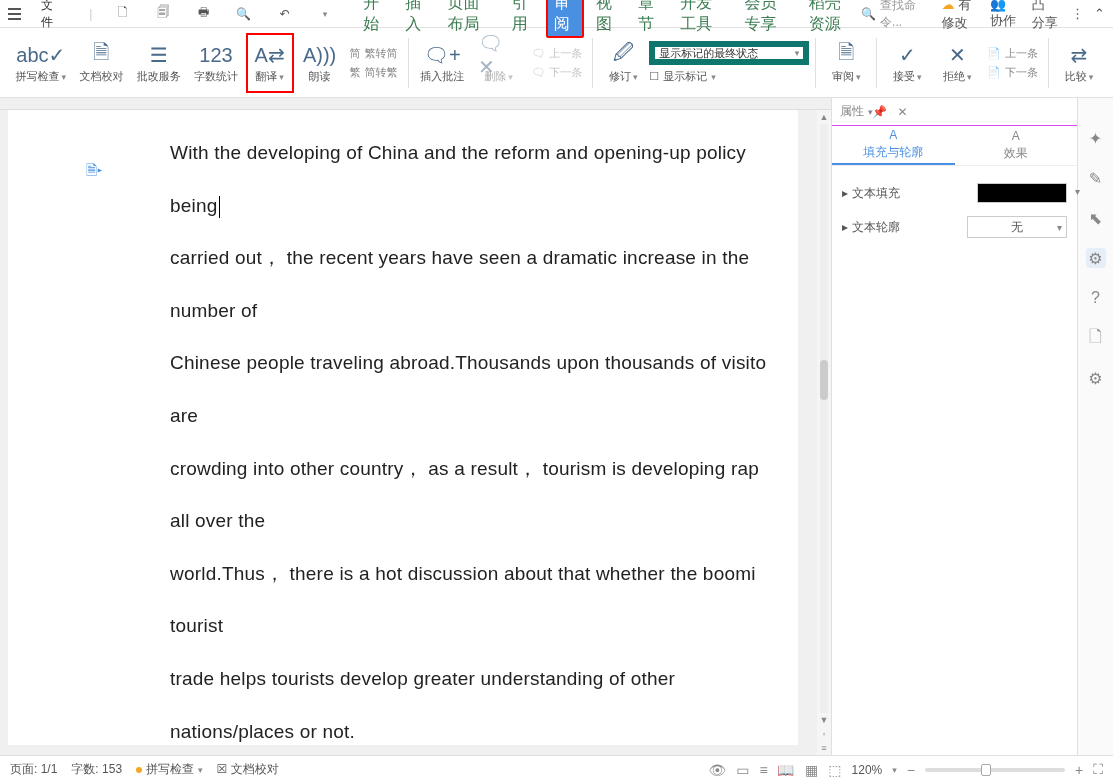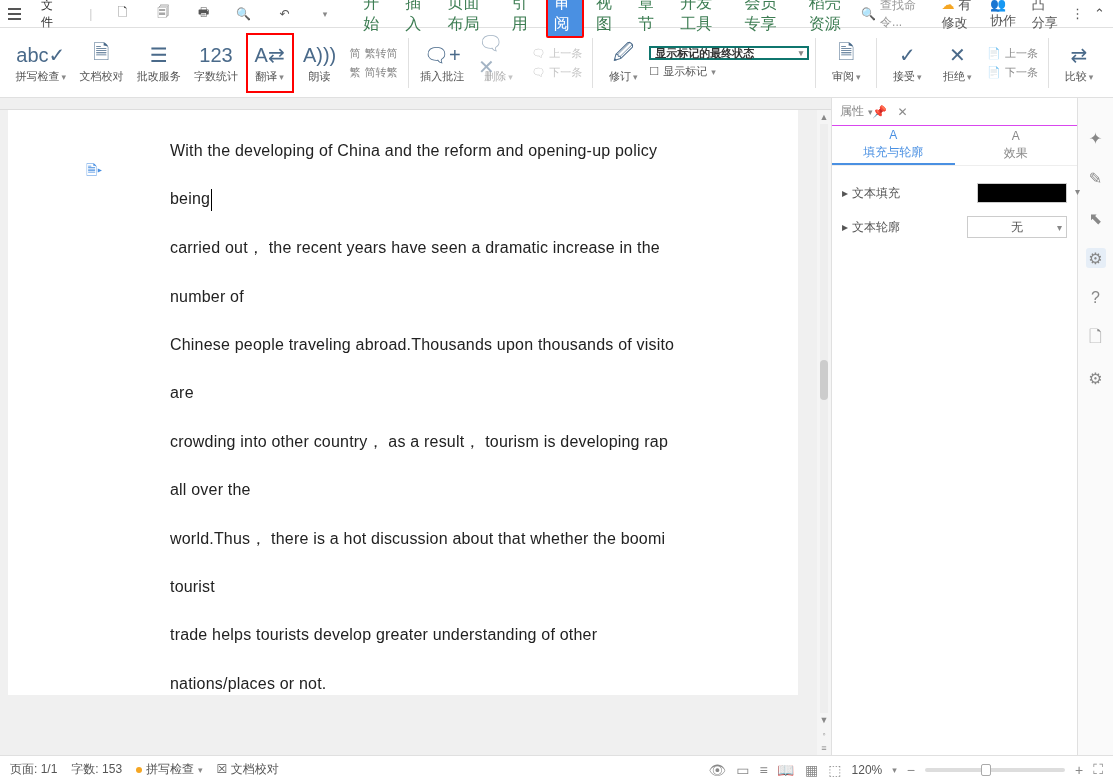--- a/index.html
+++ b/index.html
@@ -18,27 +18,27 @@
 .titlebar .right{display:flex;align-items:center;gap:10px;margin-left:20px;font-size:13px;color:#555;}
 .ribbon{height:70px;border-bottom:1px solid #e0e0e0;display:flex;align-items:center;padding:2px 10px;gap:2px;}
 .rib-grp{display:flex;flex-direction:column;align-items:center;justify-content:center;padding:2px 6px;height:60px;min-width:48px;cursor:pointer;}
 .rib-grp.highlight{border:2px solid red;}
 .rib-icon{height:28px;display:flex;align-items:center;justify-content:center;color:#4a6a8a;font-size:20px;}
 .rib-lbl{font-size:11px;color:#555;white-space:nowrap;display:flex;align-items:center;gap:2px;}
 .rib-sep{width:1px;height:50px;background:#e0e0e0;margin:0 4px;}
 .rib-mini{display:flex;flex-direction:column;gap:4px;padding:2px 4px;font-size:11px;color:#888;}
 .rib-mini div{display:flex;align-items:center;gap:4px;white-space:nowrap;cursor:pointer;}
 .rib-combo{display:flex;flex-direction:column;gap:4px;}
-.rib-select{width:160px;height:14px;border:2px solid #0f766e;font-size:11px;padding:0 4px;display:flex;align-items:center;justify-content:space-between;font-weight:bold;}
+.rib-select{width:160px;height:24px;border:6px solid #0f766e;font-size:11px;padding:0 4px;display:flex;align-items:center;justify-content:space-between;}
 .rib-check{display:flex;align-items:center;gap:4px;font-size:11px;color:#555;}
 .main{display:flex;height:calc(100% - 28px - 70px - 28px);}
 .doc-area{flex:1;background:#f0f0f0;position:relative;overflow:hidden;}
 .ruler-gap{height:12px;background:#f0f0f0;border-bottom:1px solid #ddd;}
 .gutter-icon{position:absolute;left:86px;top:62px;width:18px;height:18px;color:#4a90e2;font-size:14px;z-index:5;}
-.page{background:#fff;margin-left:8px;margin-top:0;width:790px;padding:30px 0 0 162px;font-size:16px;line-height:1.4;color:#222;position:relative;}
+.page{background:#fff;margin-left:8px;margin-top:0;width:790px;padding:30px 0 0 162px;font-size:19px;line-height:1.4;color:#222;position:relative;}
 .page p{margin-bottom:26px;font-family:"Segoe UI","Microsoft YaHei",sans-serif;letter-spacing:.2px;white-space:nowrap;overflow:hidden;}
 .cursor-line::after{content:"";display:inline-block;width:1px;height:22px;background:#000;vertical-align:middle;margin-left:1px;}
 .vscroll{position:absolute;right:0;top:12px;bottom:0;width:14px;background:#f5f5f5;display:flex;flex-direction:column;align-items:center;}
 .vscroll .arrow{font-size:9px;color:#888;padding:2px 0;}
 .vscroll .track{flex:1;width:8px;background:#eee;position:relative;}
 .vscroll .thumb{position:absolute;top:40%;width:8px;height:40px;background:#ccc;border-radius:4px;}
 .sidepanel{width:246px;border-left:1px solid #e0e0e0;background:#fff;display:flex;flex-direction:column;}
 .sp-head{height:28px;display:flex;align-items:center;padding:0 8px;font-size:12px;color:#888;border-bottom:1px solid #d946ef;justify-content:flex-start;}
 .sp-head .title{display:flex;align-items:center;gap:4px;}
 .sp-tabs{display:flex;border-bottom:1px solid #eee;height:40px;}

